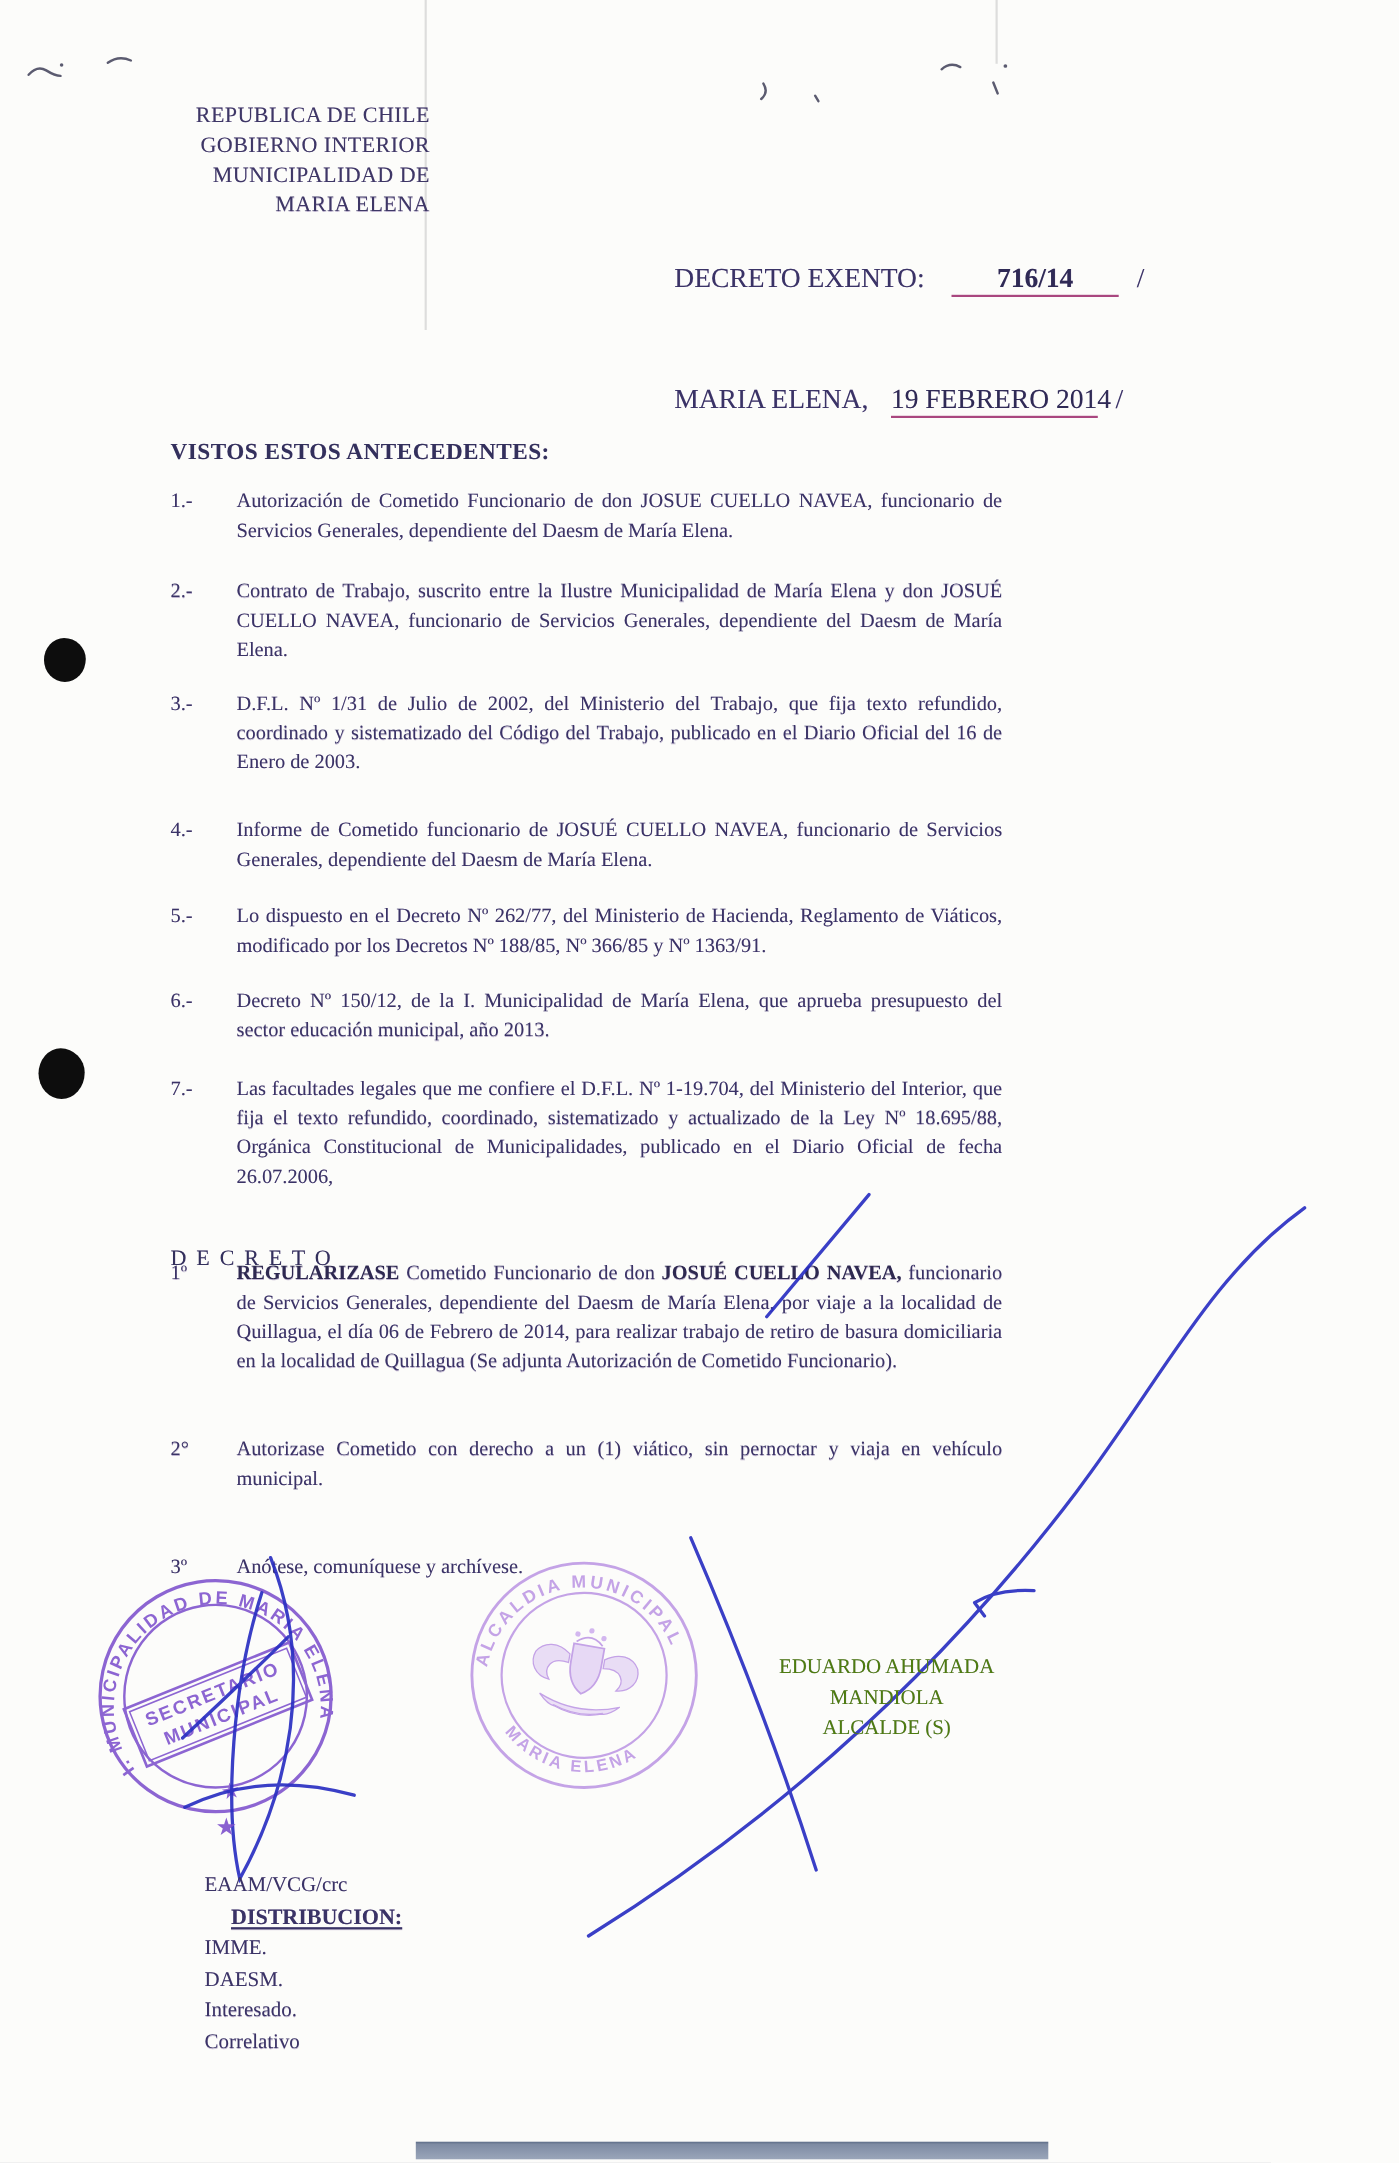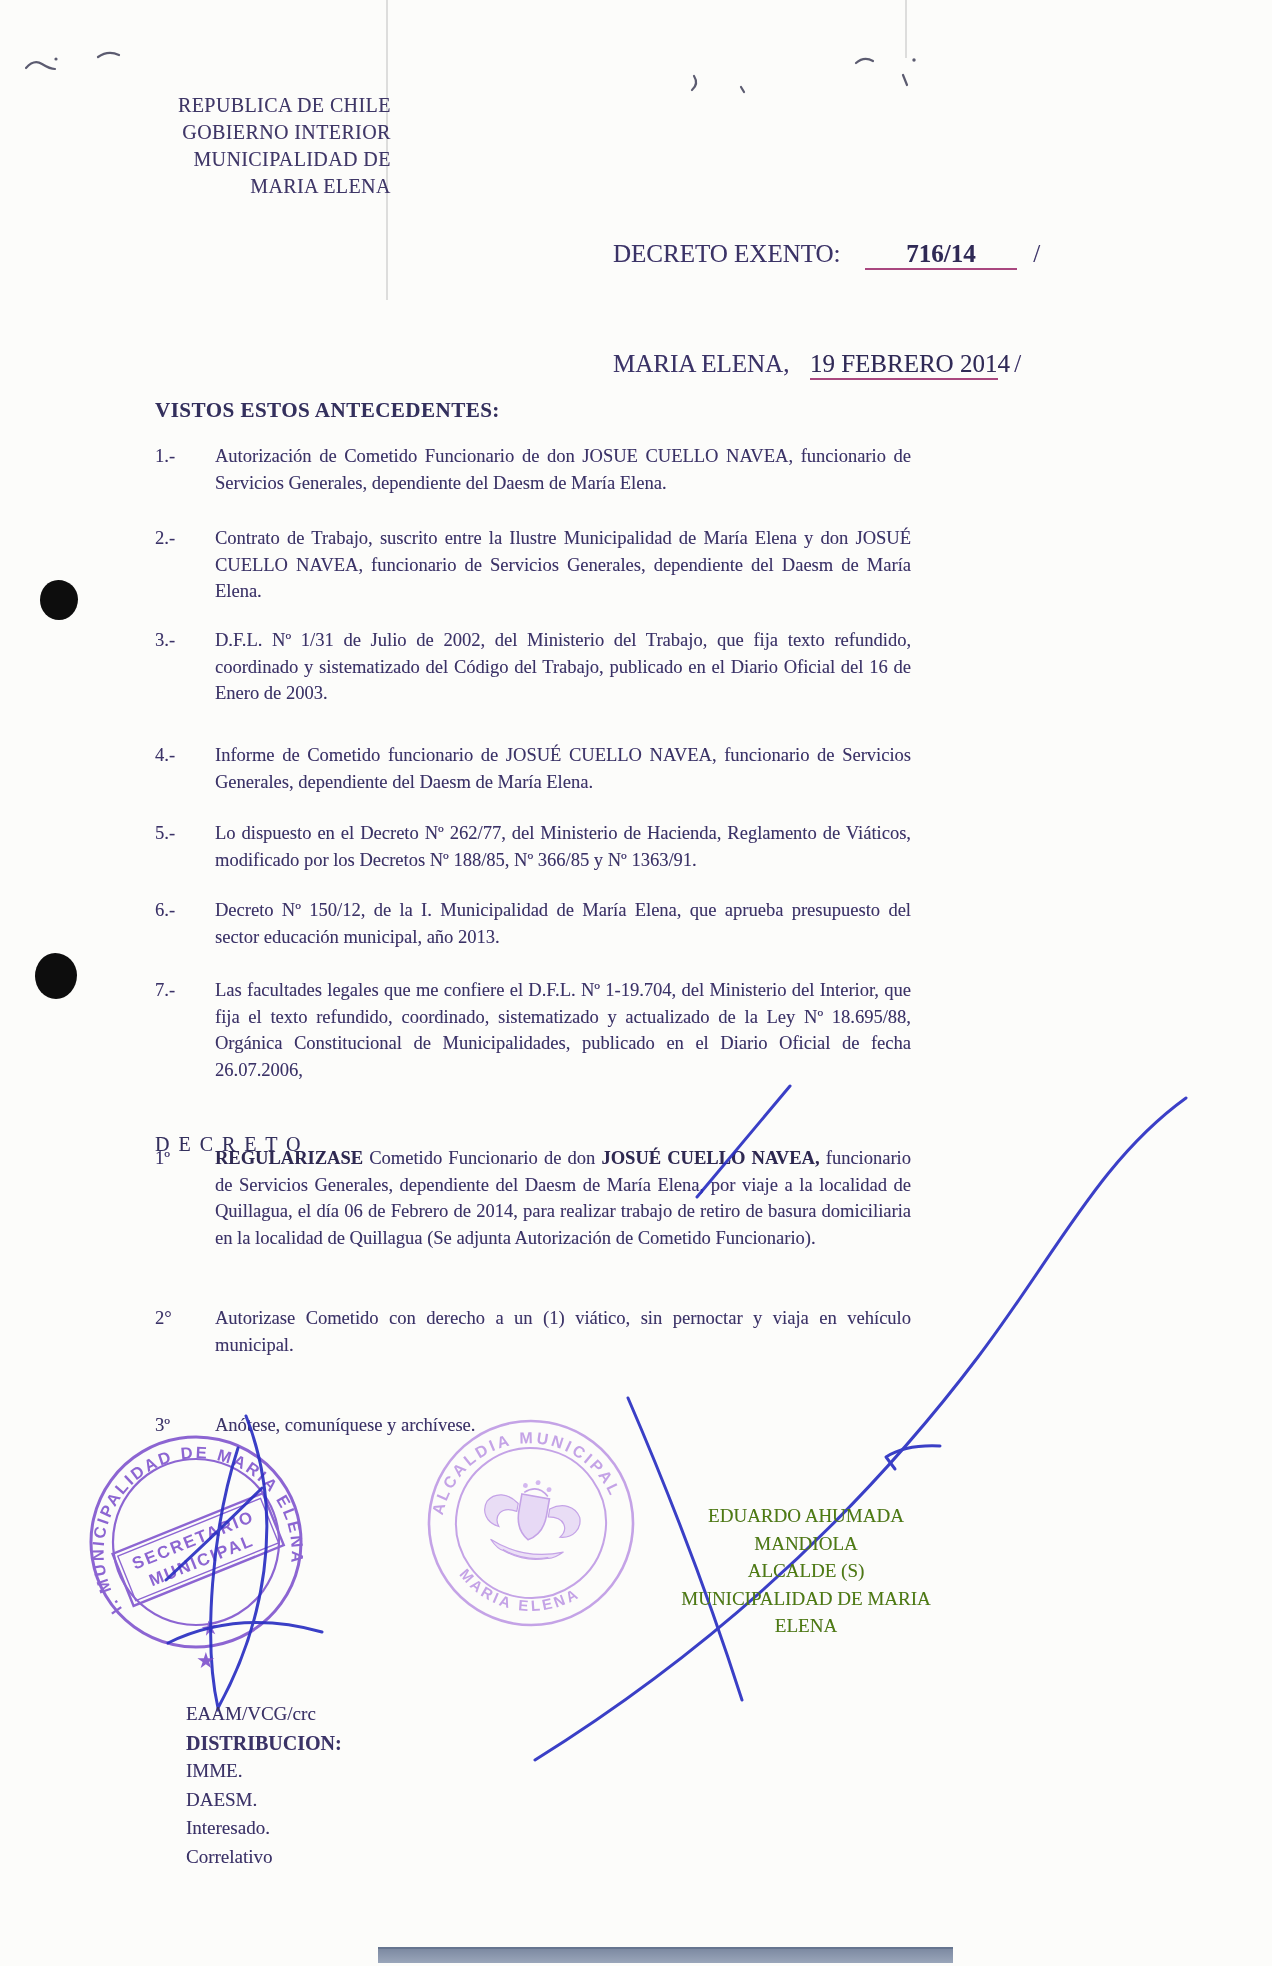--- a/index.html
+++ b/index.html
@@ -17,21 +17,21 @@
   .slash{margin-left:10px;}
   .heading{font-size:21px;font-weight:600;letter-spacing:0.5px;color:#33305c;}
   .item{display:flex;width:756px;font-size:18.5px;line-height:26.5px;}
   .item .num{width:60px;flex:none;}
   .item .txt{flex:1;text-align:justify;}
   .bold{font-weight:bold;color:#2e2950;}
   .decreto-h{font-size:20px;letter-spacing:2px;color:#33305c;margin-top:21px;}
   .sig-right{left:658px;top:1502px;width:296px;text-align:center;font-size:19px;line-height:27.5px;color:#4d7c0f;}
   .sig-left{left:182px;top:1592px;font-size:19.5px;line-height:27px;color:#33305c;}
   .footer{left:186px;top:1700px;font-size:19px;line-height:28.5px;color:#3a3366;}
-  .footer .dist{font-weight:bold;font-size:20px;text-underline-offset:3px;}
+  .footer .dist{font-weight:bold;font-size:20px;text-decoration:underline;text-underline-offset:3px;margin-left:24px;}
   .hole{background:#0d0d0d;border-radius:48% 52% 50% 50%/50% 48% 52% 50%;}
   .scanline-v{background:#cccccc;opacity:0.65;}
   .bottom-bar{background:linear-gradient(#7d8aa2,#9aa6ba);border-top:2px solid #66758f;}
   svg text{font-family:"Liberation Sans","DejaVu Sans",sans-serif;}
 </style>
 </head>
 <body>
 
 <div class="page">
 
@@ -176,21 +176,20 @@
       <path d="M 246 1416 C 287 1520 262 1628 218 1708 C 203 1642 212 1528 238 1448"></path>
       <path d="M 168 1643 C 215 1620 268 1617 322 1632"></path>
       <path d="M 262 1488 C 230 1520 196 1552 166 1580"></path>
     </g>
     <text x="196" y="1668" font-size="22" fill="#7d50cc" opacity="0.9">★</text>
   </svg>
 
   <div class="abs sig-right ink">
     <div>EDUARDO AHUMADA MANDIOLA</div>
     <div>ALCALDE (S)</div>
-    <div>MUNICIPALIDAD DE MARIA ELENA</div>
   </div>
 
 
   <div class="abs footer ink">
     <div>EAAM/VCG/crc</div>
     <div class="dist">DISTRIBUCION:</div>
     <div>IMME.</div>
     <div>DAESM.</div>
     <div>Interesado.</div>
     <div>Correlativo</div>

